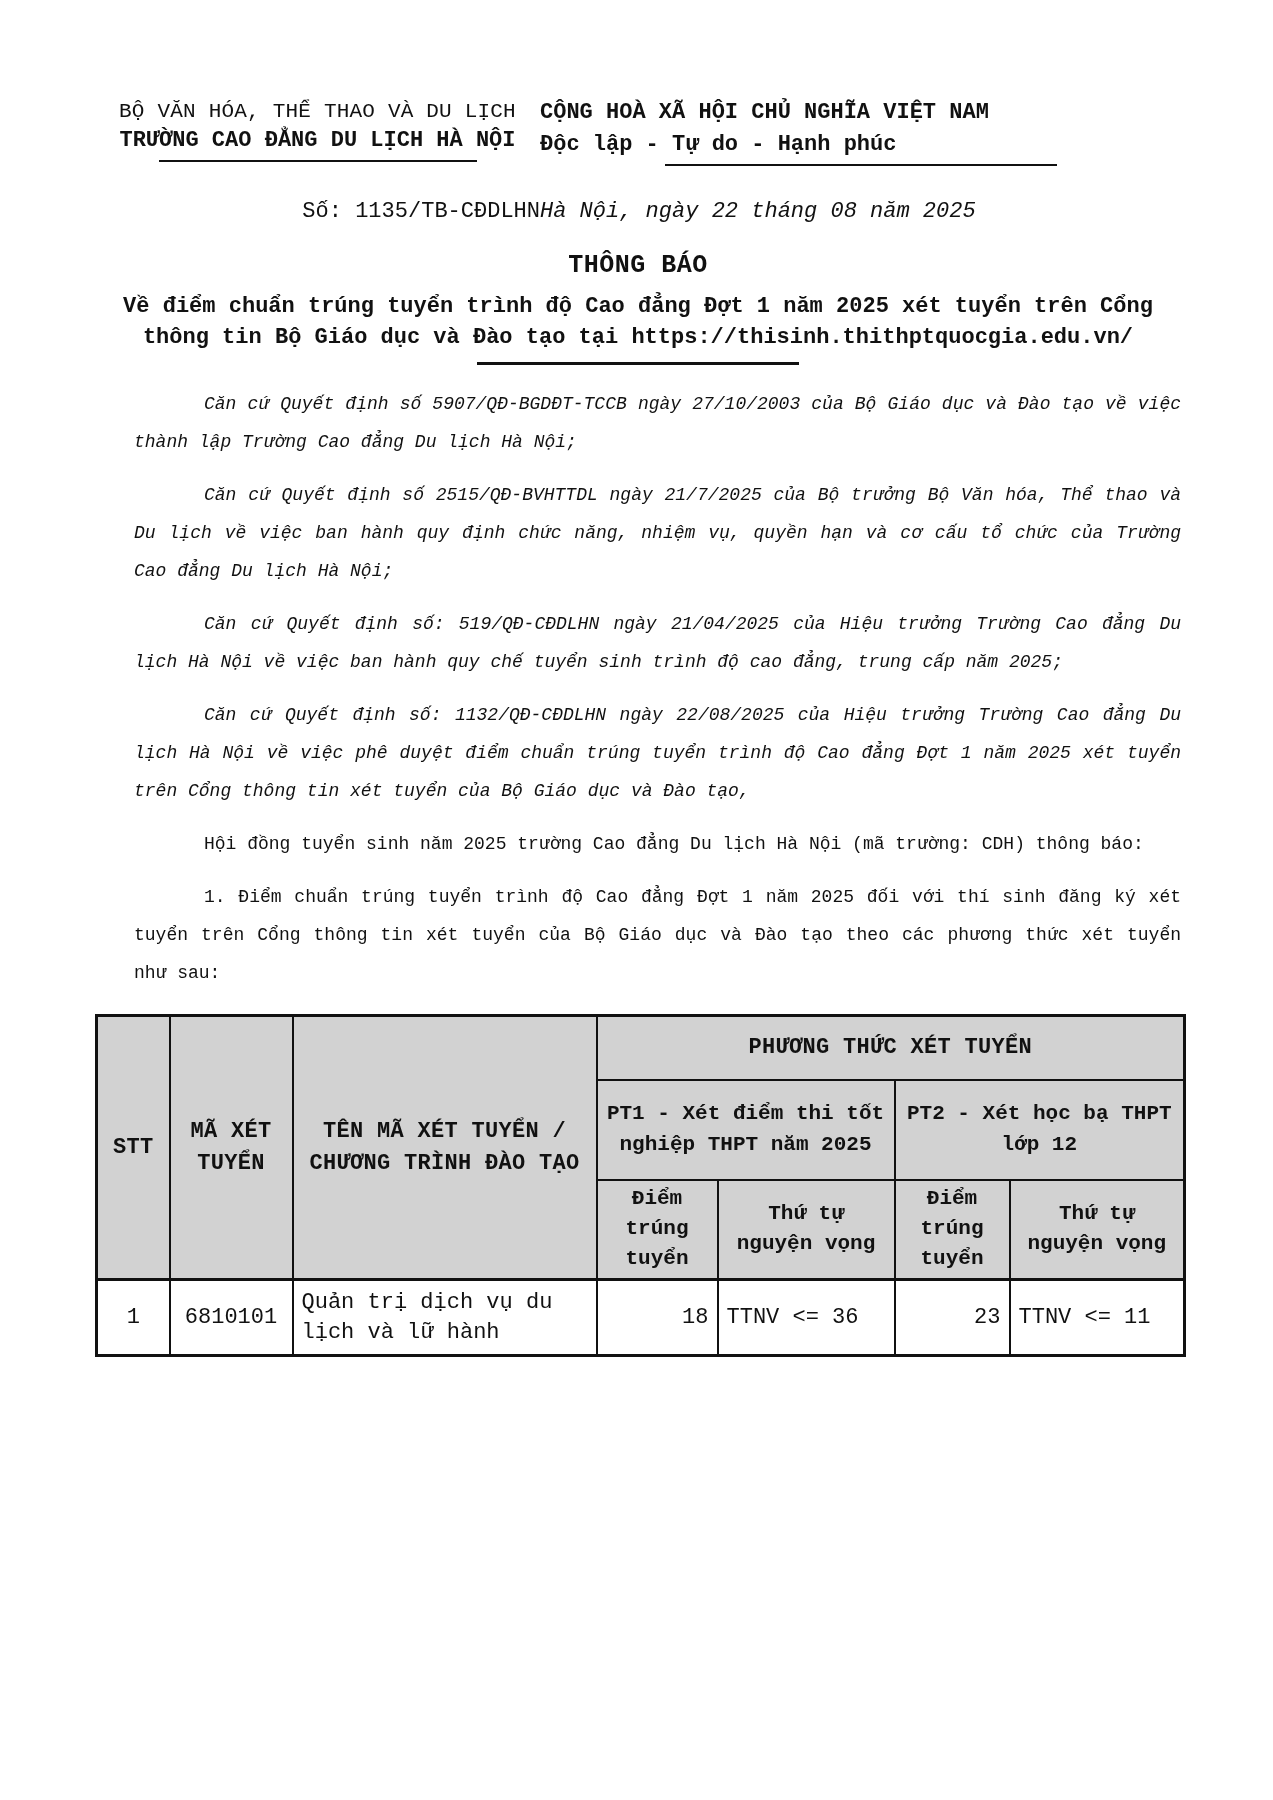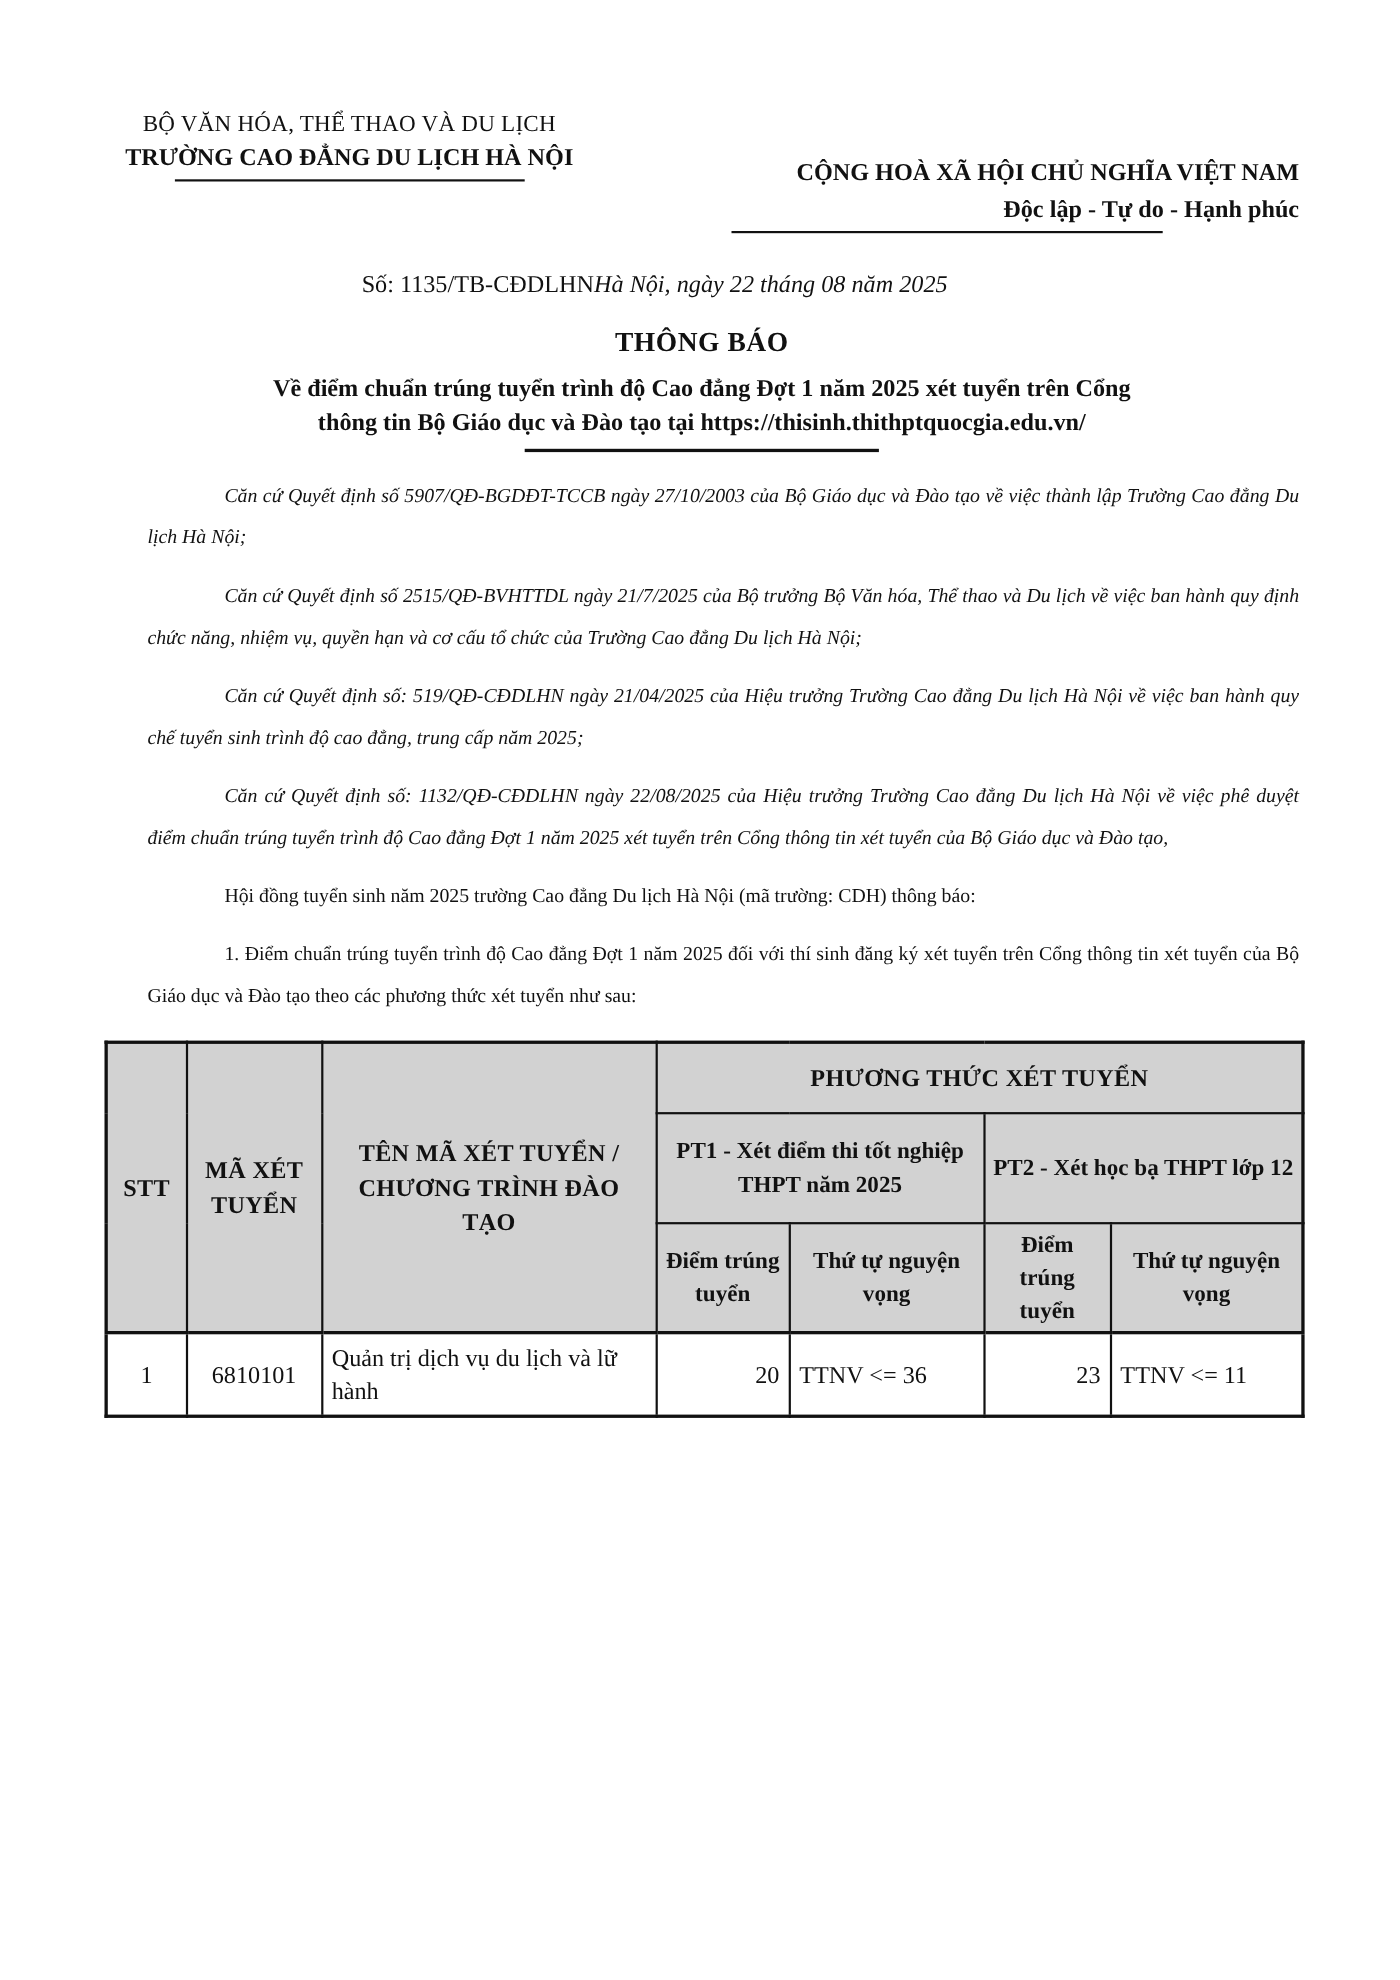--- a/index.html
+++ b/index.html
@@ -1,29 +1,29 @@
 <!DOCTYPE html>
 <html style="--header-bg: #d2d2d2;"><head>
 <meta charset="utf-8">
 <style>
   html,body{margin:0;padding:0;background:#fff;}
   .page{
     position:relative;
     width:1273px;height:1576px;
     background:#ffffff;
-    font-family:Liberation Serif, serif;
+    font-family:Liberation Mono, monospace;
     color:#111;
     overflow:hidden;
     box-sizing:border-box;
     padding:100px 92px 0 95px;
   }
   
   .hdr{display:flex;align-items:flex-start;}
   .hdr-left{width:445px;text-align:center;}
-  .hdr-right{flex:1;text-align:right;margin-top:44px;}
+  .hdr-right{flex:1;text-align:left;}
   .hdr-left .l1{font-size:21px;letter-spacing:.2px;}
   .hdr-left .l2{font-size:22px;font-weight:bold;margin-top:5px;}
   .hdr-right .l1{font-size:22px;font-weight:bold;}
   .hdr-right .l2{font-size:22px;font-weight:bold;margin-top:7px;}
   .rule{height:0;border-bottom:2px solid #111;margin:7px auto 0;}
   .rule-left{width:318px;}
   .rule-right{width:392px;}
   
   .meta{display:flex;margin-top:33px;font-size:22px;}
   .meta-left{width:445px;text-align:right;}
@@ -148,21 +148,21 @@
         <th>Thứ tự nguyện vọng</th>
         <th>Điểm trúng tuyển</th>
         <th>Thứ tự nguyện vọng</th>
       </tr>
     </thead>
     <tbody>
       <tr>
         <td class="center">1</td>
         <td class="center">6810101</td>
         <td class="left">Quản trị dịch vụ du lịch và lữ hành</td>
-        <td class="num">20</td>
+        <td class="num">18</td>
         <td class="ttnv">TTNV &lt;= 36</td>
         <td class="num">23</td>
         <td class="ttnv">TTNV &lt;= 11</td>
       </tr>
     </tbody>
   </table>
 
 </div>
 
 </body></html>

